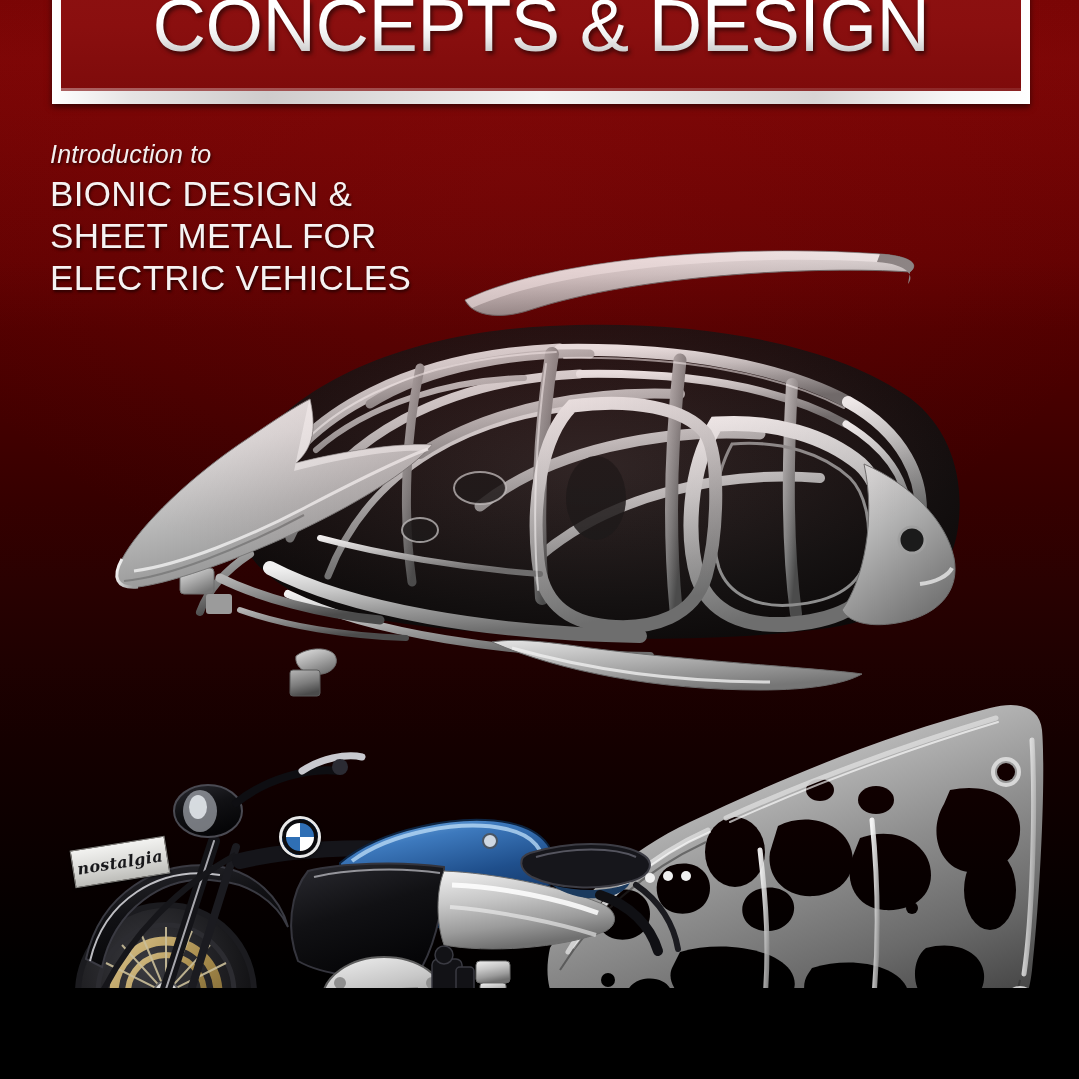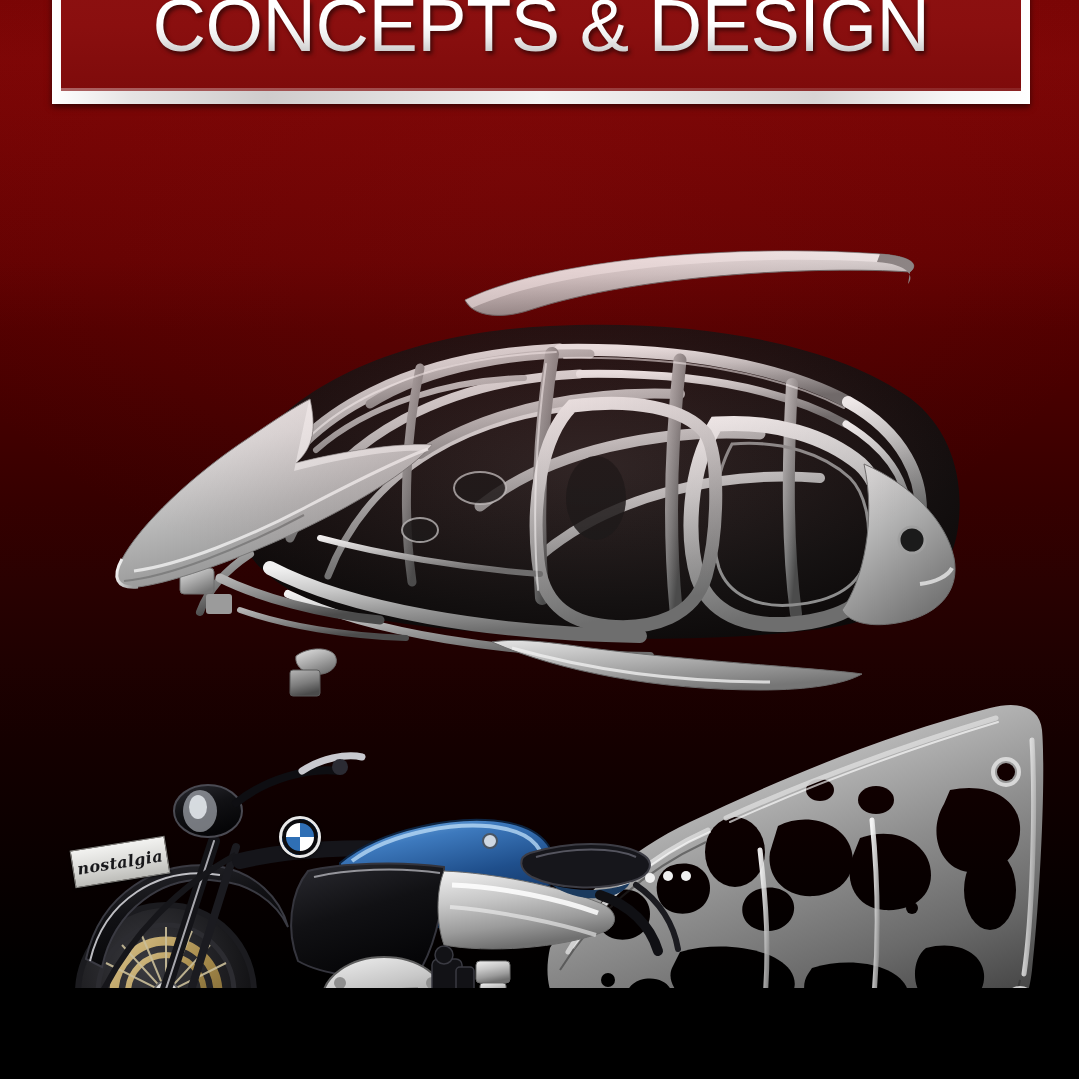--- a/index.html
+++ b/index.html
@@ -515,14 +515,22 @@
 
   <div class="vignette"></div>
 
   <div class="banner">
     <div class="frame"></div>
     <div class="inner-red"></div>
     <div class="inner-bevel"></div>
     <div class="title">CONCEPTS &amp; DESIGN</div>
   </div>
 
+  <div class="subtitle-block">
+    <div class="eyebrow">Introduction to</div>
+    <div class="headline">
+      <span class="ln">BIONIC DESIGN &amp;</span>
+      <span class="ln">SHEET METAL FOR</span>
+      <span class="ln">ELECTRIC VEHICLES</span>
+    </div>
+  </div>
 
 </div>
 
 </body></html>

